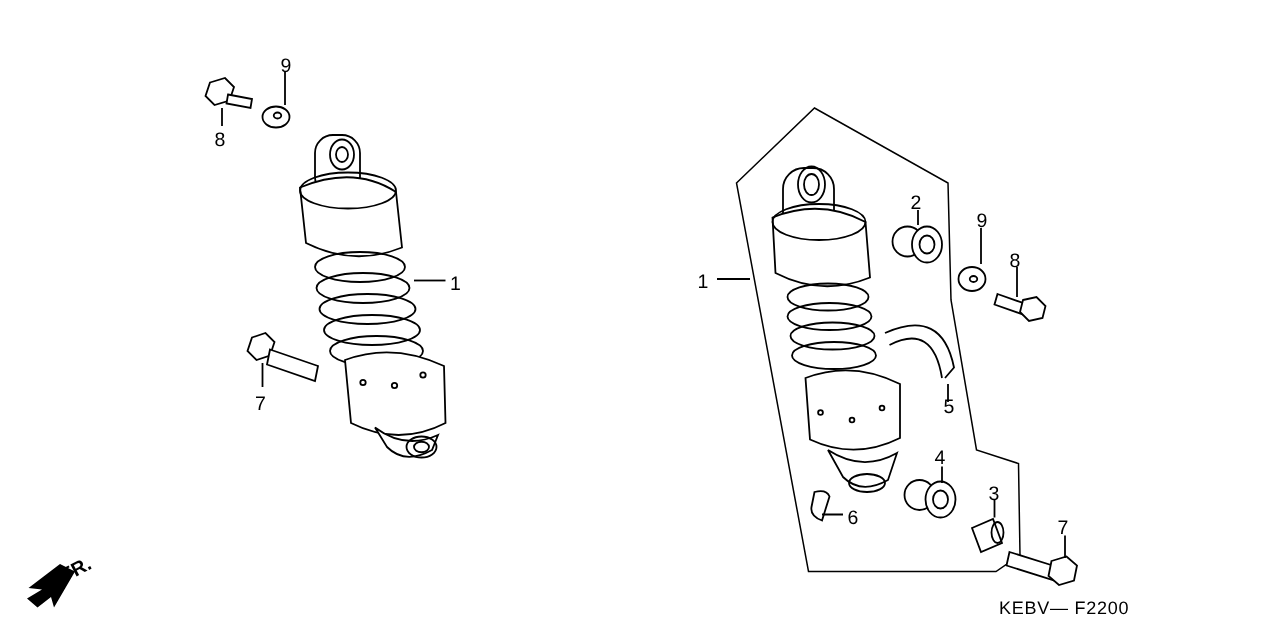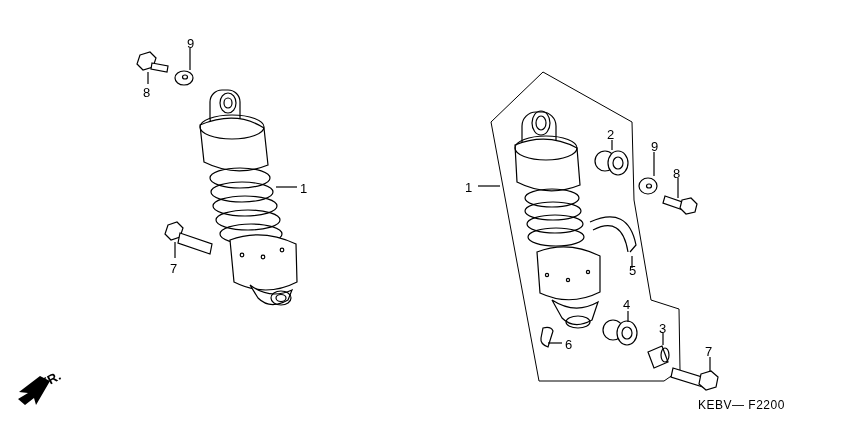--- a/index.html
+++ b/index.html
@@ -138,13 +138,13 @@
 <span class="lbl" style="left:607px;top:128px">2</span>
 <span class="lbl" style="left:659px;top:322px">3</span>
 <span class="lbl" style="left:623px;top:298px">4</span>
 <span class="lbl" style="left:629px;top:264px">5</span>
 <span class="lbl" style="left:565px;top:338px">6</span>
 <span class="lbl" style="left:705px;top:345px">7</span>
 <span class="lbl" style="left:673px;top:167px">8</span>
 <span class="lbl" style="left:651px;top:140px">9</span>
 
 <span class="fr" style="left:40px;top:372px">FR.</span>
-<span class="code" style="left:698px;top:398px">KEBV— F2200</span>
+<span class="code" style="left:666px;top:398px">KEBV— F2200</span>
 
 </body></html>

